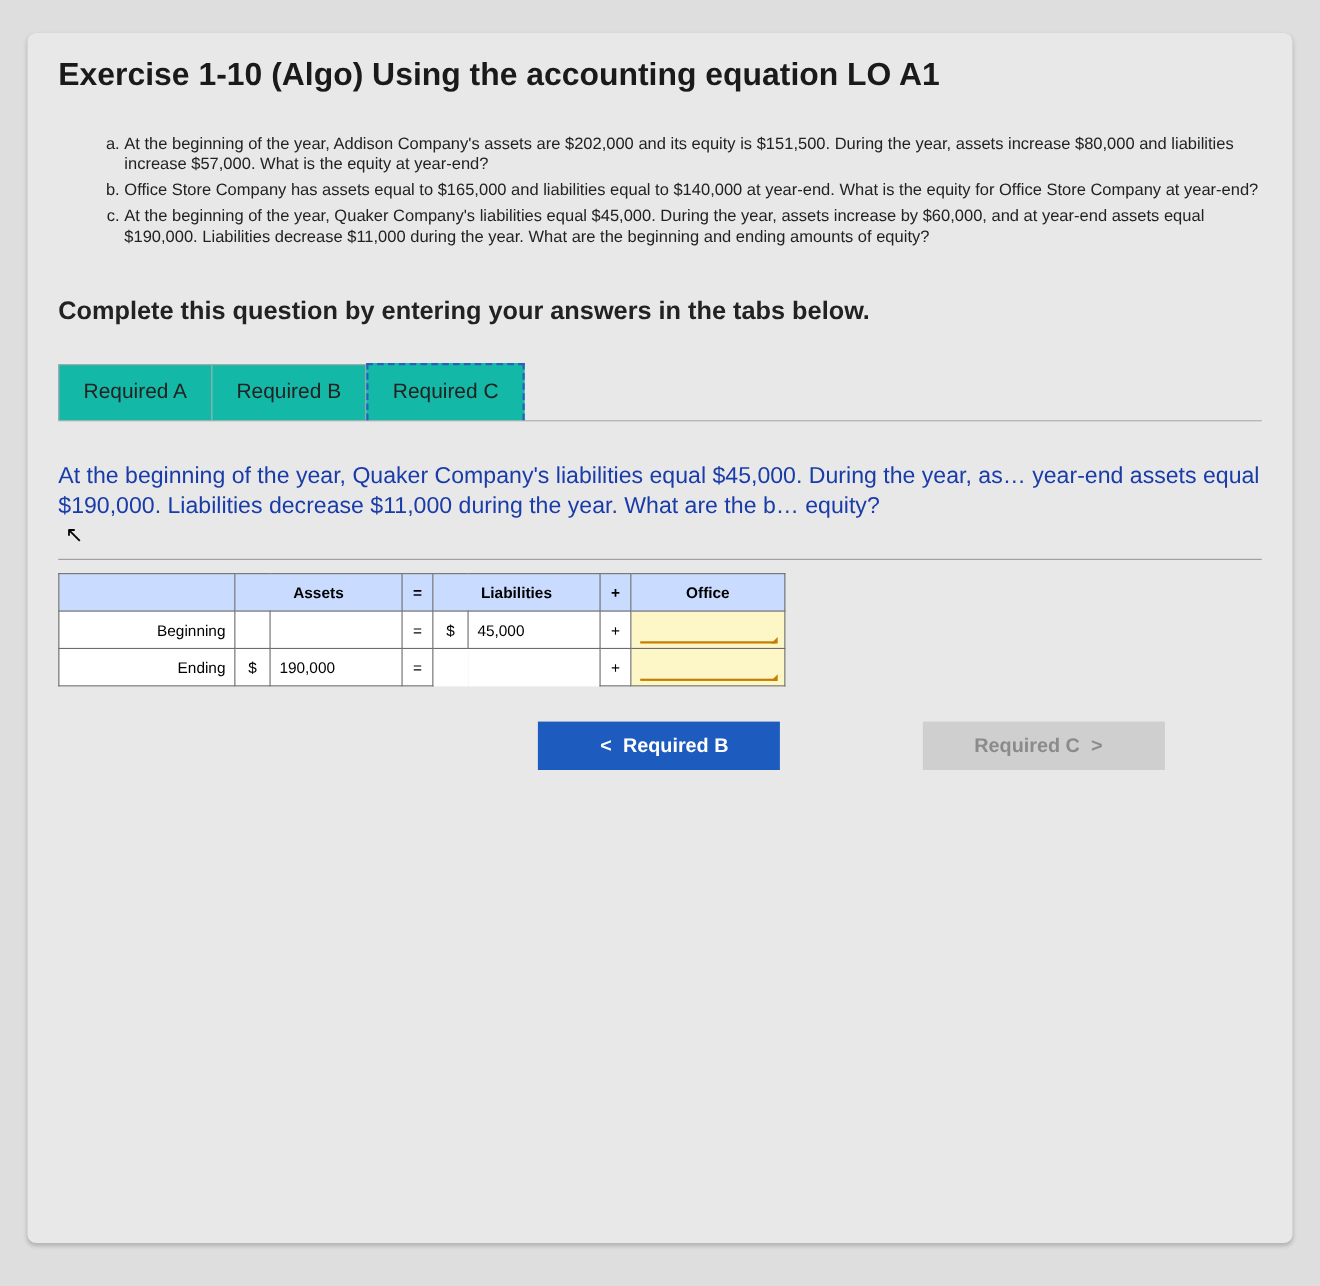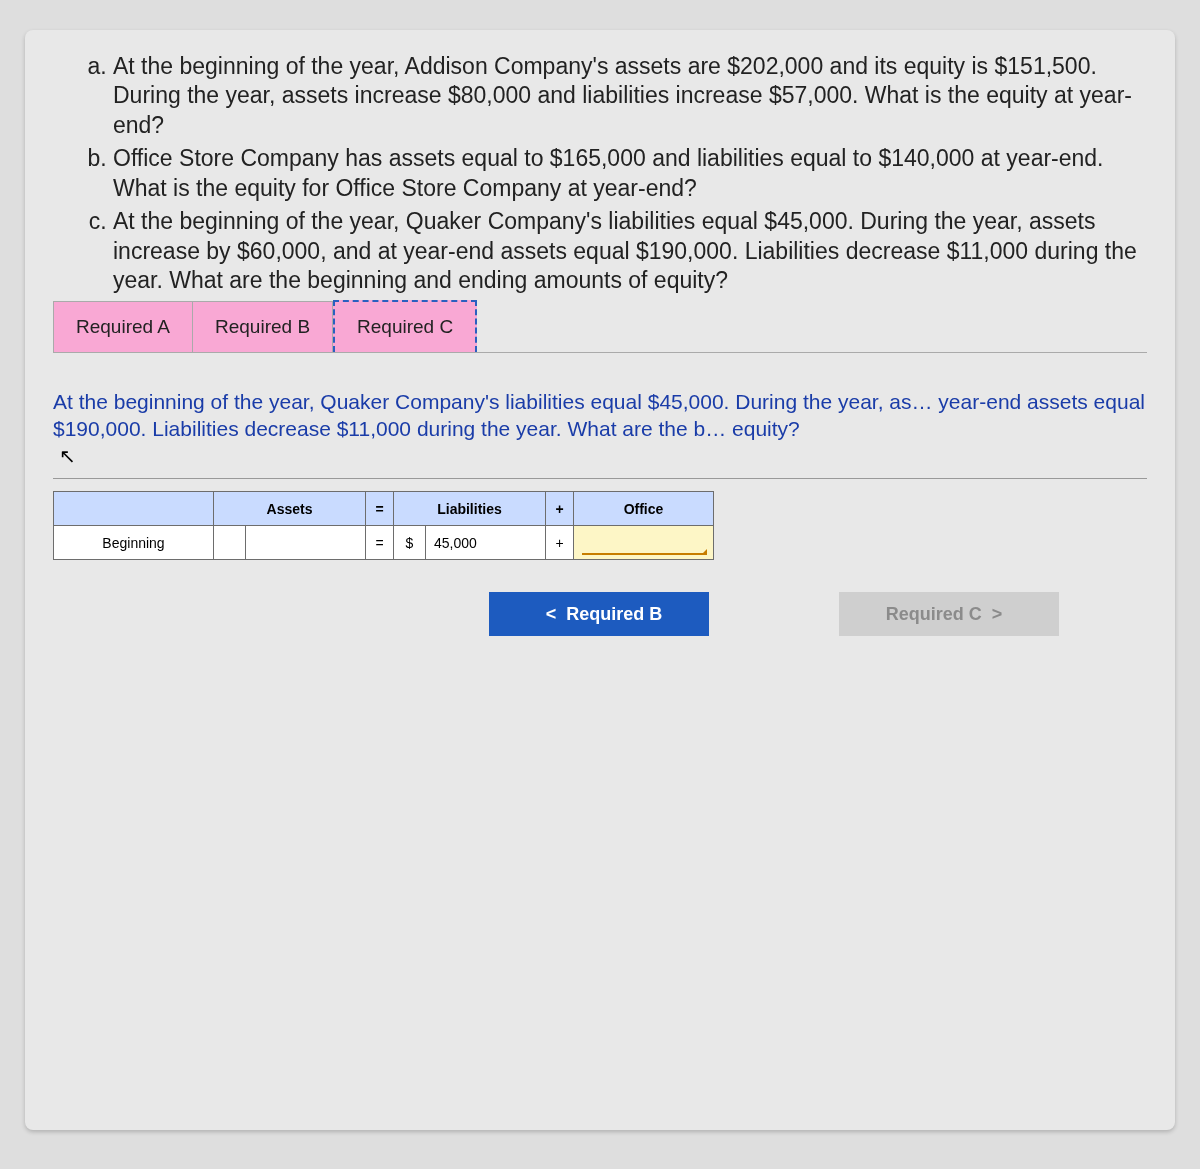--- a/index.html
+++ b/index.html
@@ -27,41 +27,41 @@
   }
   .prompt {
     font-size: 23px;
     color: #222;
     margin-bottom: 26px;
   }
   .prompt em { font-style: italic; }
   ol.questions {
     list-style: lower-alpha;
     padding-left: 60px;
-    font-size: 23px;
+    font-size: 15px;
     color: #222;
     line-height: 1.28;
   }
   ol.questions li { margin-bottom: 4px; }
   .instr {
     font-size: 23px;
     font-weight: bold;
     color: #222;
     margin-top: 44px;
     margin-bottom: 34px;
   }
   
   .tab-strip {
     display: flex;
     align-items: flex-end;
     margin-bottom: 0;
   }
   .tab {
     border: 1.5px solid #aaa;
-    background: #f9a8d4;
+    background: #14b8a6;
     padding: 14px 22px;
     font-size: 19px;
     color: #222;
     border-bottom: none;
     cursor: pointer;
   }
   .tab + .tab { border-left: none; }
   .tab.active {
     border: 2px dashed #2a5fbf;
     border-bottom: none;
@@ -89,21 +89,21 @@
   table.acct th, table.acct td {
     border: 1.5px solid #6d6d6d;
     padding: 4px 8px;
     height: 34px;
   }
   table.acct th {
     background: #c9dbff;
     font-weight: bold;
     text-align: center;
   }
-  .rowlabel { width: 160px; text-align: center; background:#fff; }
+  .rowlabel { width: 160px; text-align: right; background:#fff; }
   .currcol { width: 32px; text-align:center; background:#fff; border-right:none; }
   .valcol  { width: 120px; text-align:left; background:#fff; border-left:none; padding-right:6px; }
   .opcol   { width: 28px; text-align:center; background:#fff; }
   .eq-input {
     background:#fdf6c6;
     width:140px;
   }
   .eq-input-inner {
     border-bottom: 2px solid #c77d00;
     height:100%;
@@ -126,28 +126,30 @@
   }
   .nav-primary { background:#1d5bbf; color:#fff; }
   .nav-disabled { background:#cfcfcf; color:#8b8b8b; }
   .chev { font-size:18px; margin:0 10px; }
 </style>
 </head>
 <body>
 
 <div class="sheet">
 
+  <h1>Exercise 1-10 (Algo) Using the accounting equation LO A1</h1>
 
 
   <ol class="questions">
     <li>At the beginning of the year, Addison Company's assets are $202,000 and its equity is $151,500. During the year, assets increase $80,000 and liabilities increase $57,000. What is the equity at year-end?</li>
     <li>Office Store Company has assets equal to $165,000 and liabilities equal to $140,000 at year-end. What is the equity for Office Store Company at year-end?</li>
     <li>At the beginning of the year, Quaker Company's liabilities equal $45,000. During the year, assets increase by $60,000, and at year-end assets equal $190,000. Liabilities decrease $11,000 during the year. What are the beginning and ending amounts of equity?</li>
   </ol>
 
+  <p class="instr">Complete this question by entering your answers in the tabs below.</p>
 
   <div class="tab-strip">
     <div class="tab">Required A</div>
     <div class="tab">Required B</div>
     <div class="tab active">Required C</div>
   </div>
 
   <div class="tab-body">
     <div class="tab-desc">
       <span>At the beginning of the year, Quaker Company's liabilities equal $45,000. During the year, as… year-end assets equal $190,000. Liabilities decrease $11,000 during the year. What are the b… equity?</span>
@@ -172,20 +174,32 @@
         <td class="opcol">=</td>
         <td class="currcol">$</td>
         <td class="valcol">45,000</td>
         <td class="opcol">+</td>
         <td class="eq-input">
               <div class="eq-input-inner"></div>
             </td>
       </tr>
 
 
+      <tr>
+        <td class="rowlabel">Ending</td>
+        <td class="currcol">$</td>
+        <td class="valcol">190,000</td>
+        <td class="opcol">=</td>
+        <td class="currcol noborder"></td>
+        <td class="valcol noborder" style="border-left:1.5px solid #6d6d6d"></td>
+        <td class="opcol">+</td>
+        <td class="eq-input">
+              <div class="eq-input-inner"></div>
+            </td>
+      </tr>
     </tbody>
       </table>
 
     <div class="nav-row">
       <div class="nav-btn nav-primary">
         <span class="chev">&lt;</span>
         <span>Required B</span>
       </div>
       <div class="nav-btn nav-disabled">
         <span>Required C</span>

